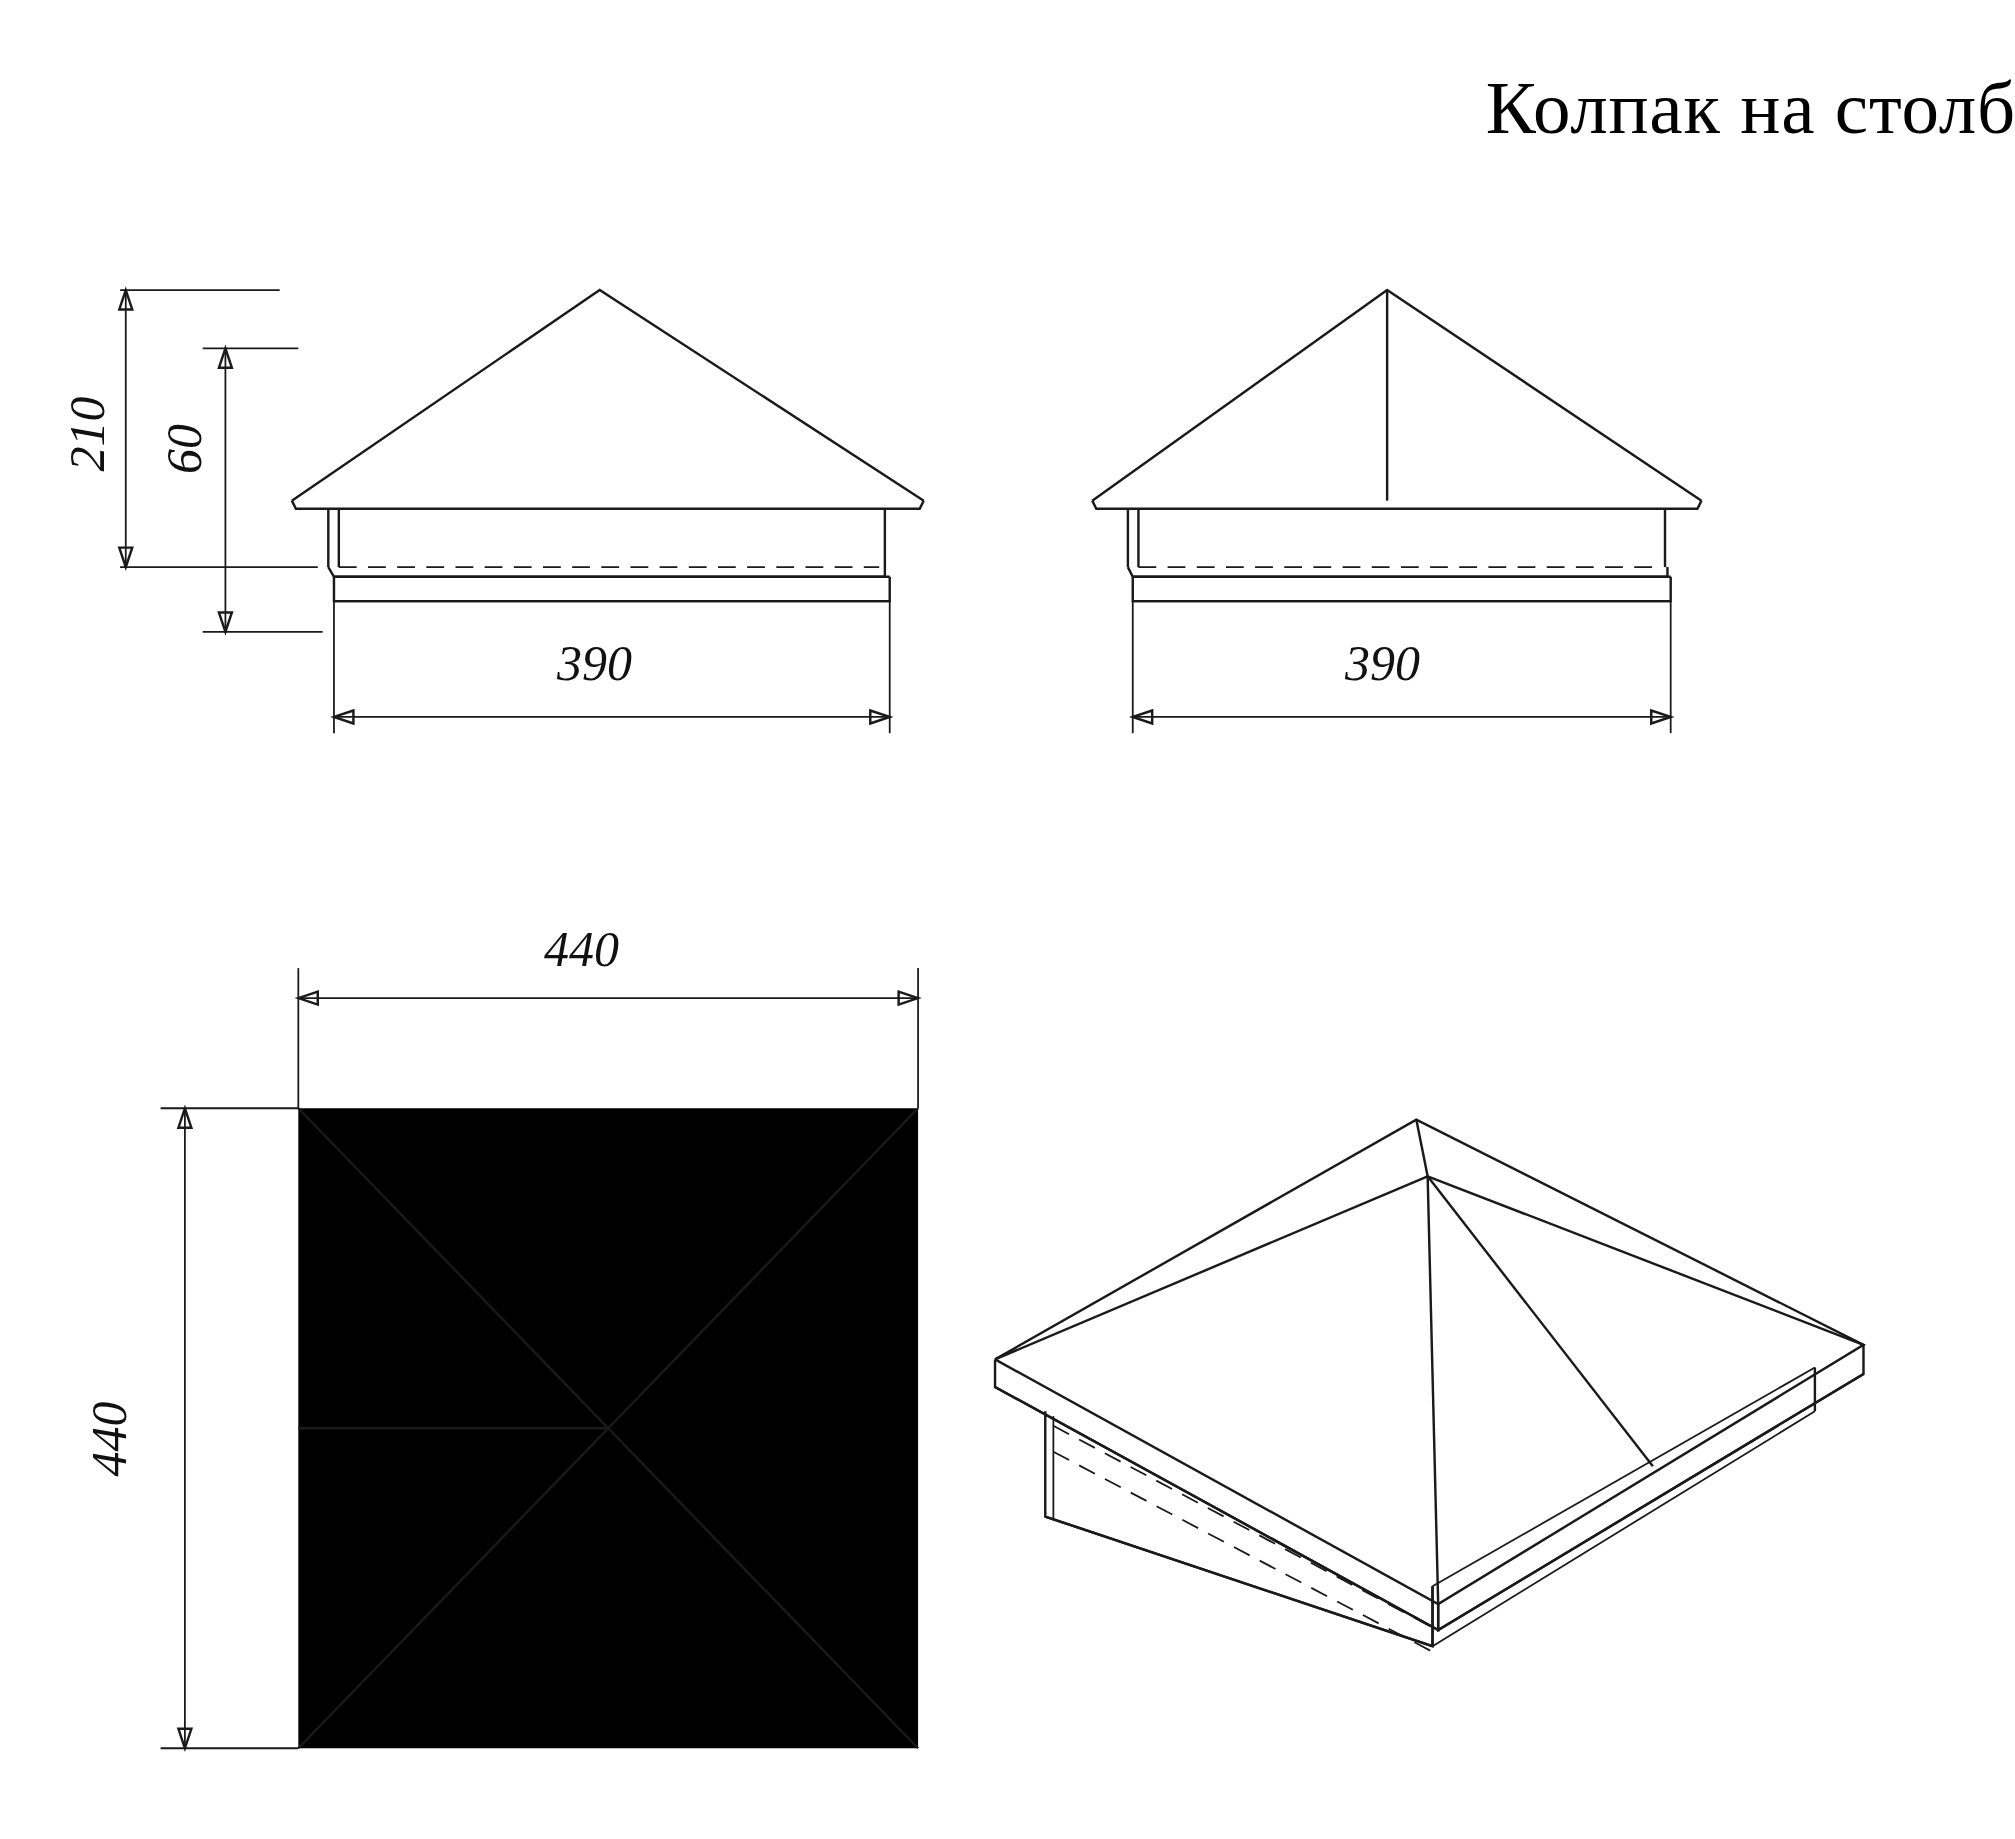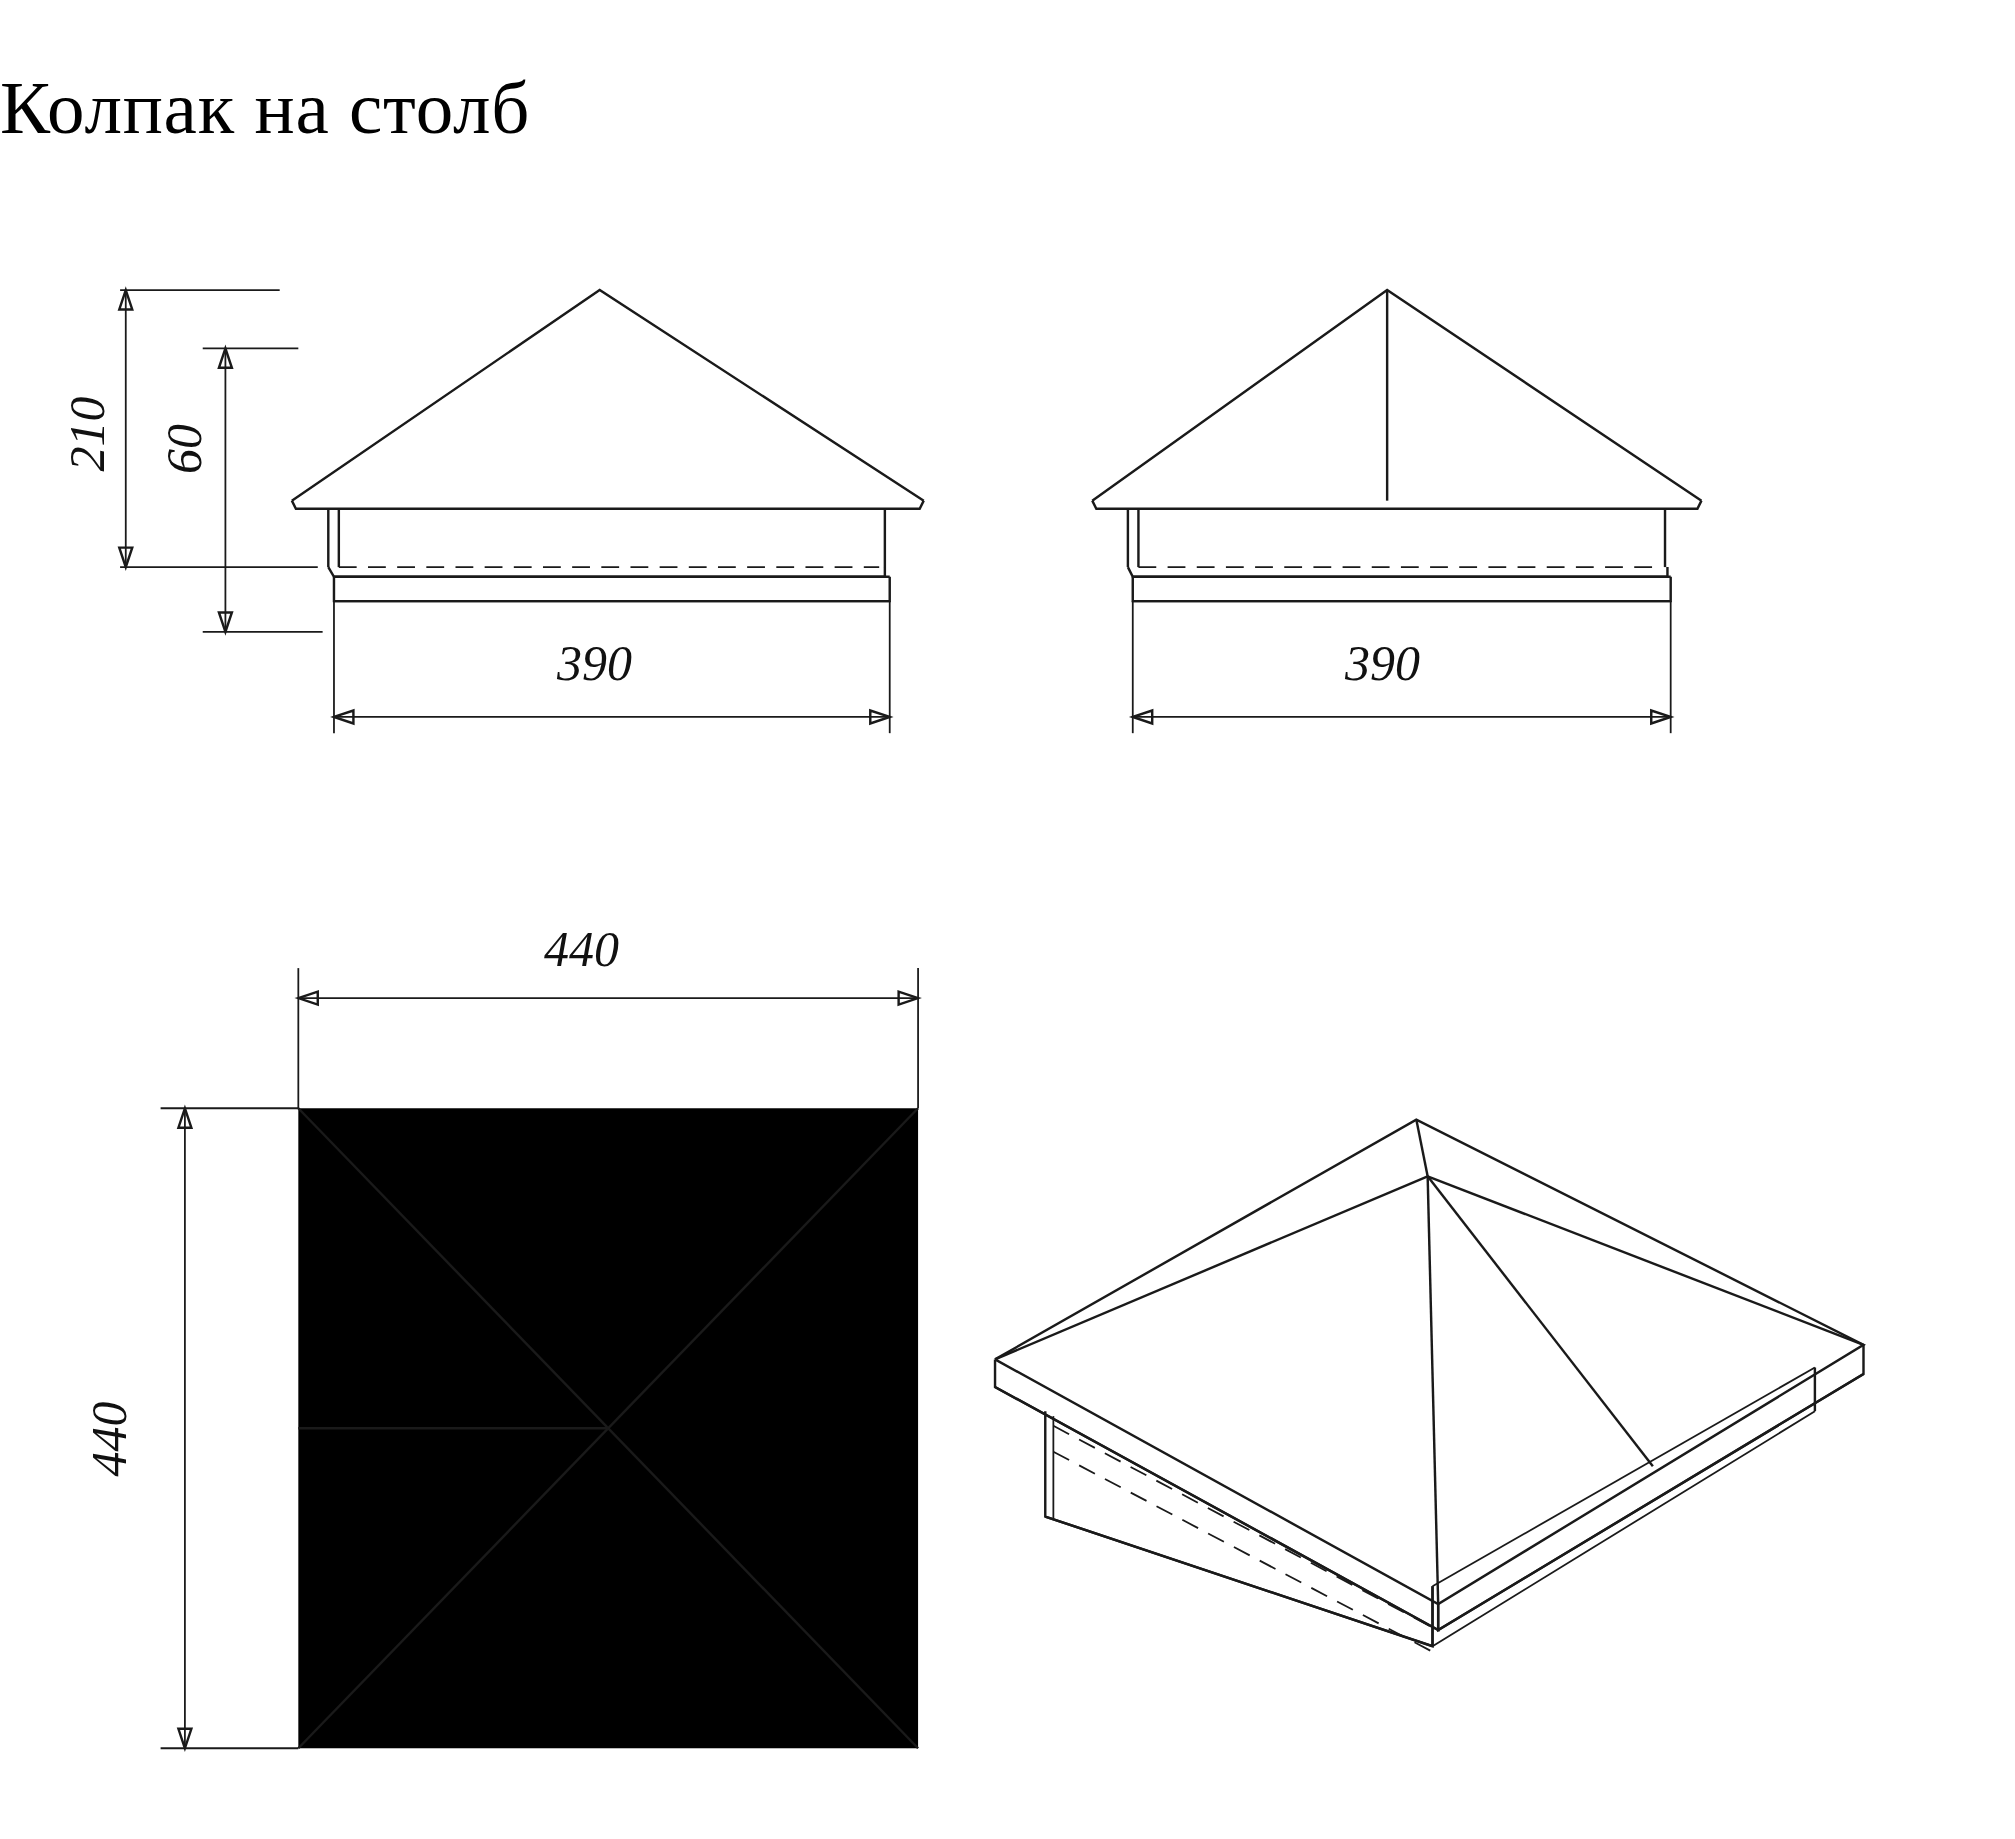--- a/index.html
+++ b/index.html
@@ -19,21 +19,21 @@
     left: 0; top: 0;
     width: 2016px;
     height: 1839px;
     background: #ffffff;
   }
   .title {
     position: absolute;
     left: 0;
     top: 65px;
     width: 2016px;
-    text-align: left;
+    text-align: right;
     font-family: "Liberation Serif", serif;
     font-size: 75px;
     letter-spacing: 0.8px;
     color: #000000;
     white-space: nowrap;
   }
   .dim-label {
     position: absolute;
     font-family: "Liberation Serif", serif;
     font-style: italic;

